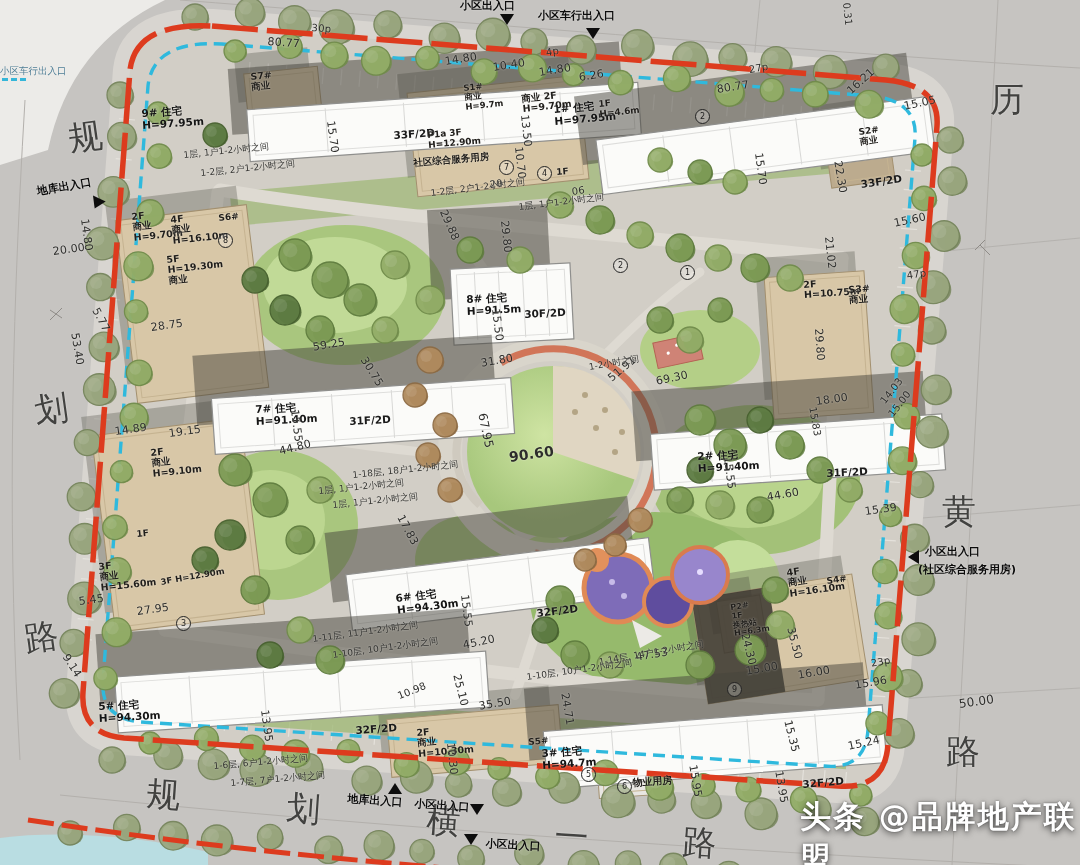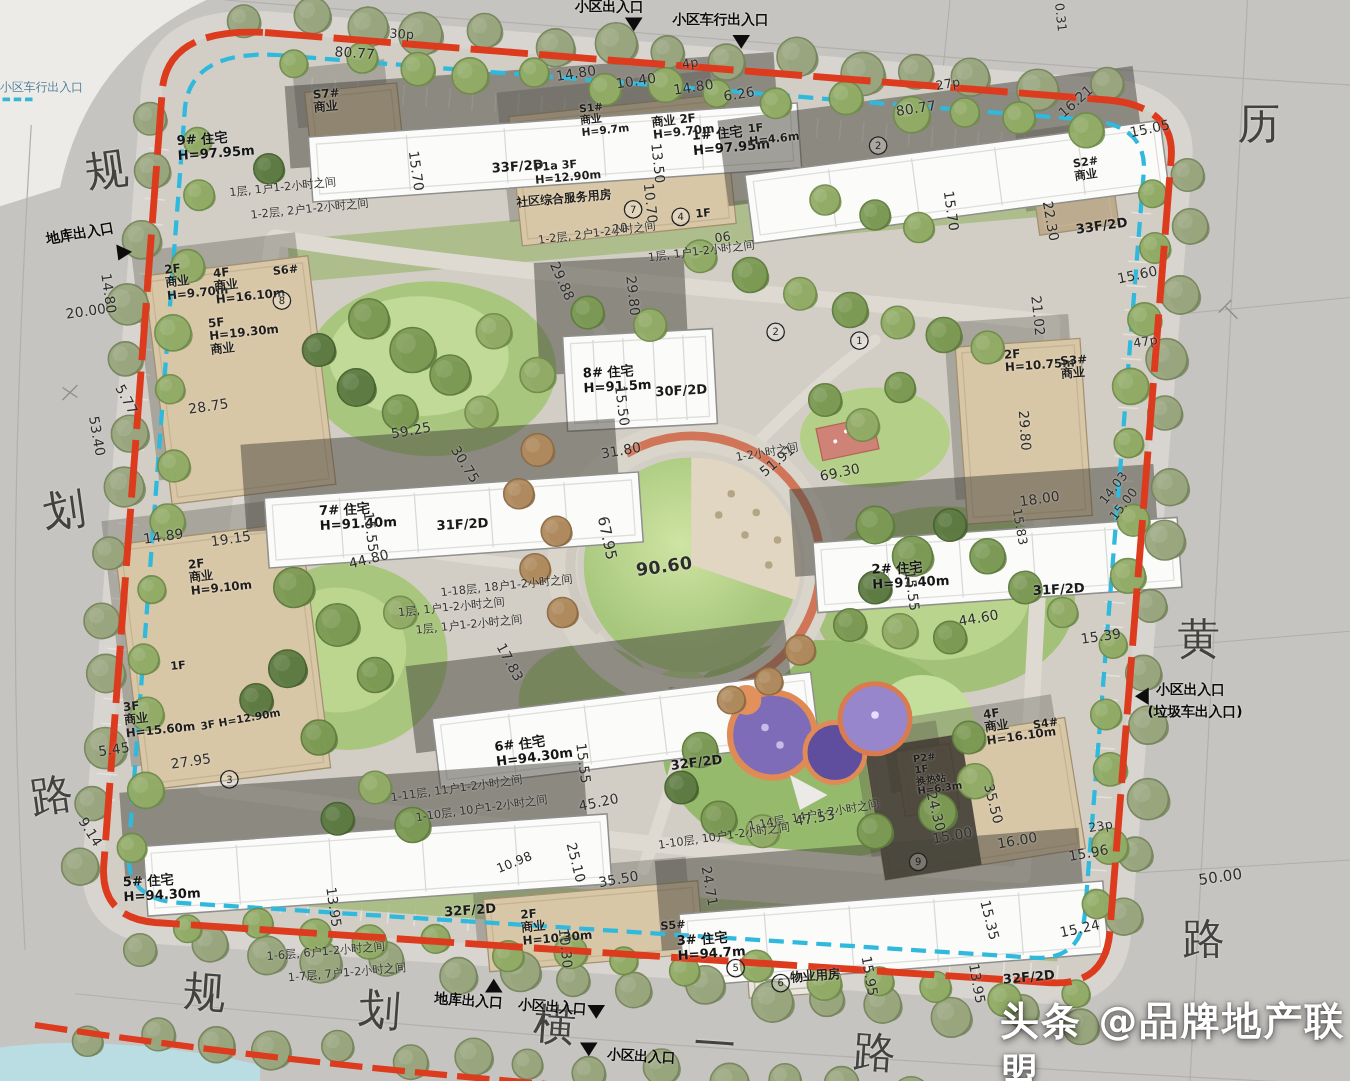--- a/index.html
+++ b/index.html
@@ -958,21 +958,21 @@
 <div class="lbl legend" style="left:0px;top:66px">小区车行出入口</div>
 
 <div class="lbl ent" style="left:460px;top:0px">小区出入口</div>
 <span class="td" style="left:500px;top:14px"></span>
 <div class="lbl ent" style="left:538px;top:10px">小区车行出入口</div>
 <span class="td" style="left:586px;top:28px"></span>
 <div class="lbl ent" style="left:36px;top:186px;transform:rotate(-10deg)">地库出入口</div>
 <span class="td" style="left:90px;top:198px;transform:rotate(25deg)"></span>
 <div class="lbl ent" style="left:925px;top:546px">小区出入口</div>
 <span class="tl" style="left:908px;top:550px"></span>
-<div class="lbl ent sm" style="left:918px;top:564px">(垃圾车出入口)</div>
+<div class="lbl ent sm" style="left:918px;top:564px">(社区综合服务用房)</div>
 <div class="lbl ent" style="left:348px;top:793px;transform:rotate(4deg)">地库出入口</div>
 <span class="tu" style="left:388px;top:783px"></span>
 <div class="lbl ent" style="left:415px;top:798px;transform:rotate(4deg)">小区出入口</div>
 <span class="td" style="left:470px;top:804px"></span>
 <span class="td" style="left:464px;top:834px"></span>
 <div class="lbl ent" style="left:486px;top:838px;transform:rotate(3deg)">小区出入口</div>
 
 <div class="lbl bldg" style="left:141px;top:108px;transform:rotate(-4deg)">9# 住宅
 H=97.95m</div>
 <div class="lbl bldg" style="left:553px;top:104px;transform:rotate(-5deg)">1# 住宅

